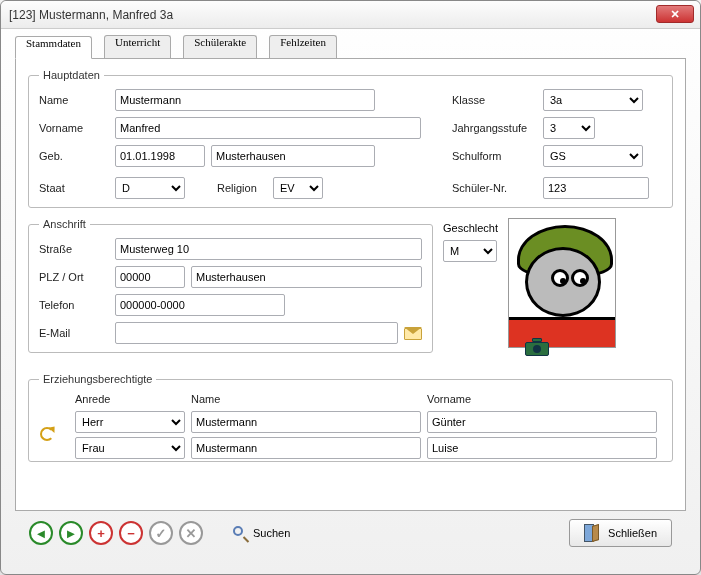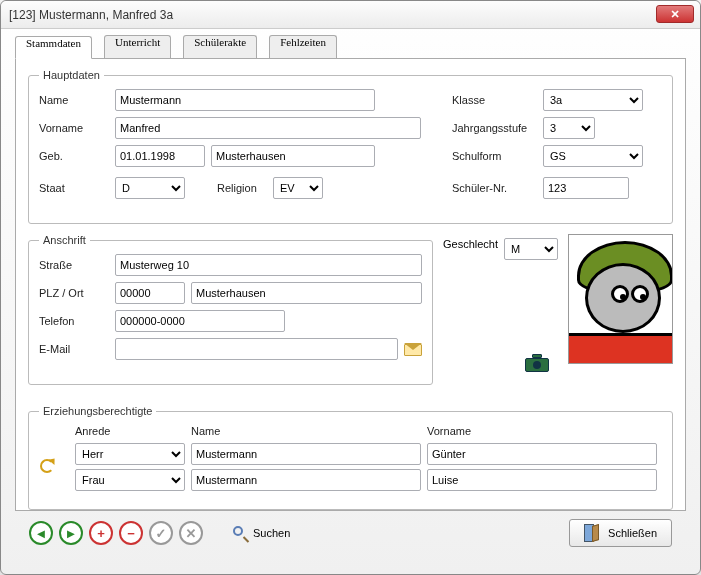--- a/index.html
+++ b/index.html
@@ -71,21 +71,21 @@
 .tab-content {
   border: 1px solid #aaa;
   border-top: none;
   background: #fff;
   padding: 10px 12px;
   height: 452px;
 }
 fieldset {
   border: 1px solid #bbb;
   border-radius: 3px;
-  padding: 8px 10px 18px 10px;
+  padding: 8px 10px 2px 10px;
   margin-bottom: 10px;
 }
 legend { font-size: 11px; padding: 0 4px; color: #333; }
 .row { display: flex; align-items: center; margin-bottom: 6px; gap: 6px; }
 .lbl { width: 70px; font-size: 11px; color: #222; }
 .lbl-r { width: 85px; font-size: 11px; color: #222; }
 input.txt, select.sel {
   height: 22px;
   border: 1px solid #abadb3;
   padding: 2px 4px;
@@ -103,21 +103,21 @@
   display: grid;
   grid-template-columns: 1fr 230px;
   gap: 0 10px;
   margin-bottom: 10px;
 }
 .anschrift-right {
   display: flex;
   gap: 10px;
   align-items: flex-start;
 }
-.geschlecht-box { display:flex; flex-direction:row; gap:6px; padding-top:4px;}
+.geschlecht-box { display:flex; flex-direction:column; gap:6px; padding-top:4px;}
 .photo {
   width: 108px; height: 130px;
   border: 1px solid #999;
   background: #fff;
   position: relative;
   overflow: hidden;
 }
 .cartoon-head {
   position:absolute; top:28px; left:16px;
   width:76px; height:70px;
@@ -259,21 +259,21 @@
             <div class="row">
               <span class="lbl-r">Jahrgangsstufe</span>
               <select class="sel" style="width:52px"><option>3</option></select>
             </div>
             <div class="row">
               <span class="lbl-r">Schulform</span>
               <select class="sel" style="width:100px"><option>GS</option></select>
             </div>
             <div class="row" style="margin-top:10px">
               <span class="lbl-r">Schüler-Nr.</span>
-              <input class="txt" style="width: 86px;" value="123">
+              <input class="txt" style="width: 106px;" value="123">
             </div>
           </div>
         </div>
       </fieldset>
 
       <div class="anschrift-wrap">
         <fieldset class="anschrift-inner">
           <legend>Anschrift</legend>
           <div class="row">
             <span class="lbl">Straße</span>

